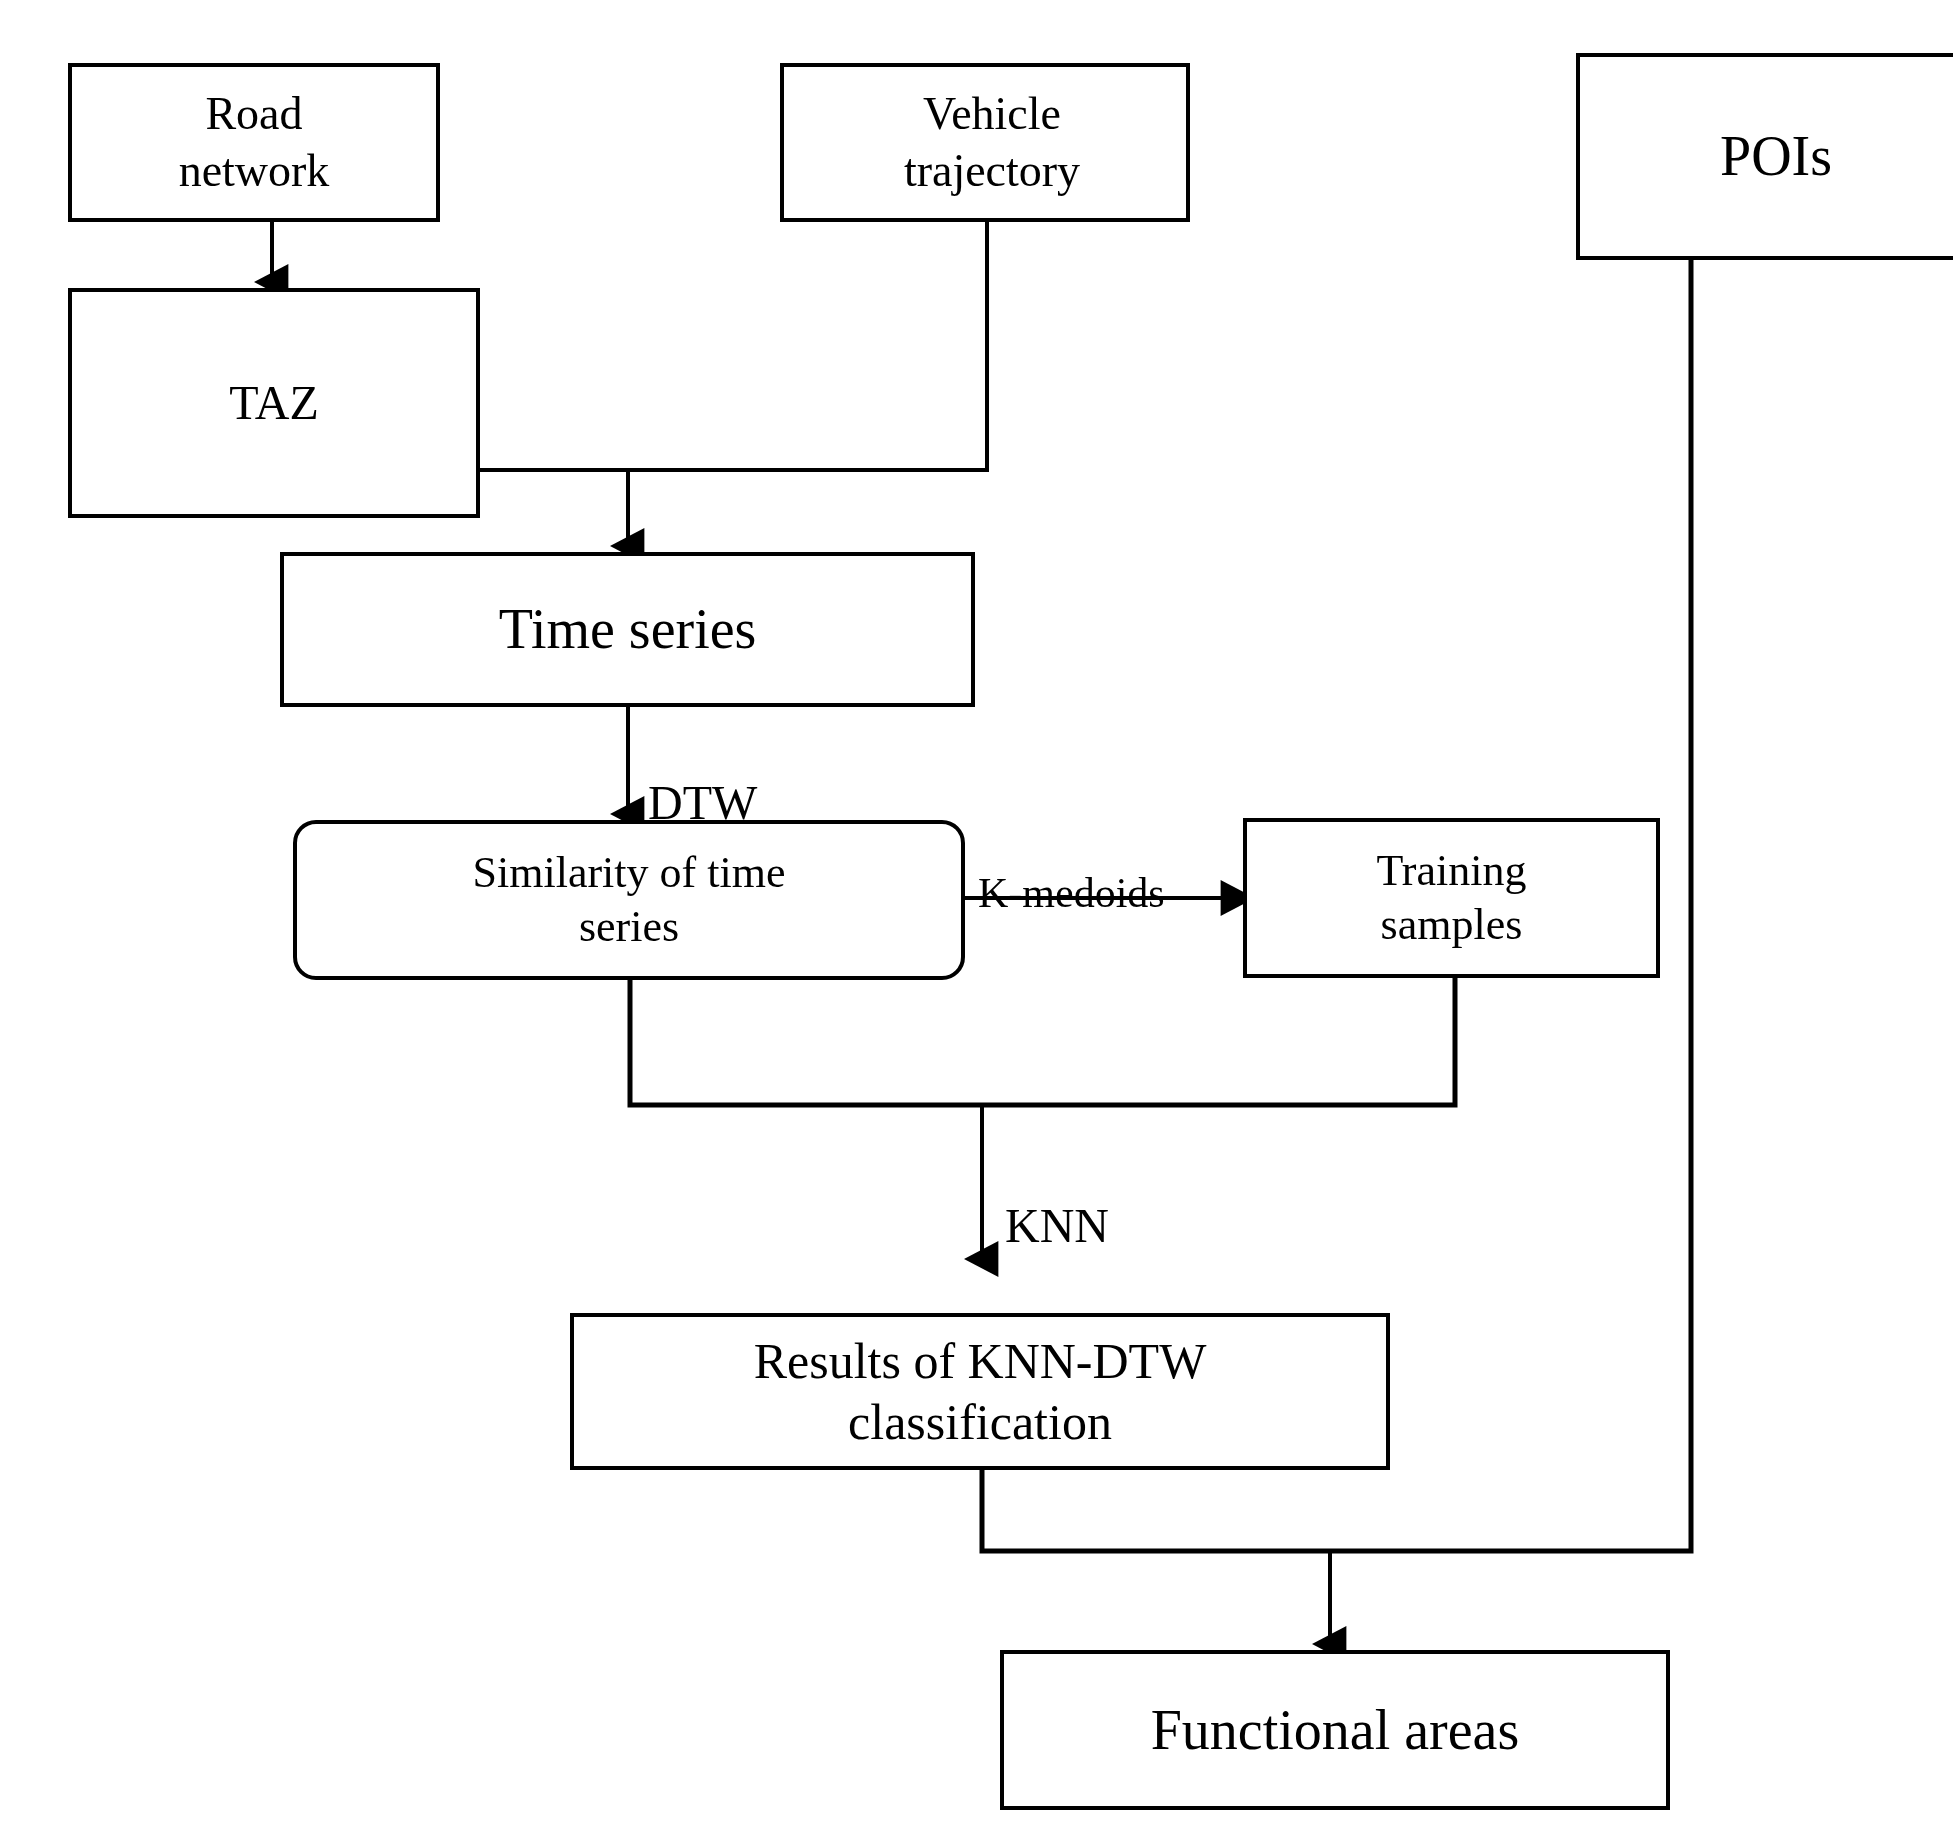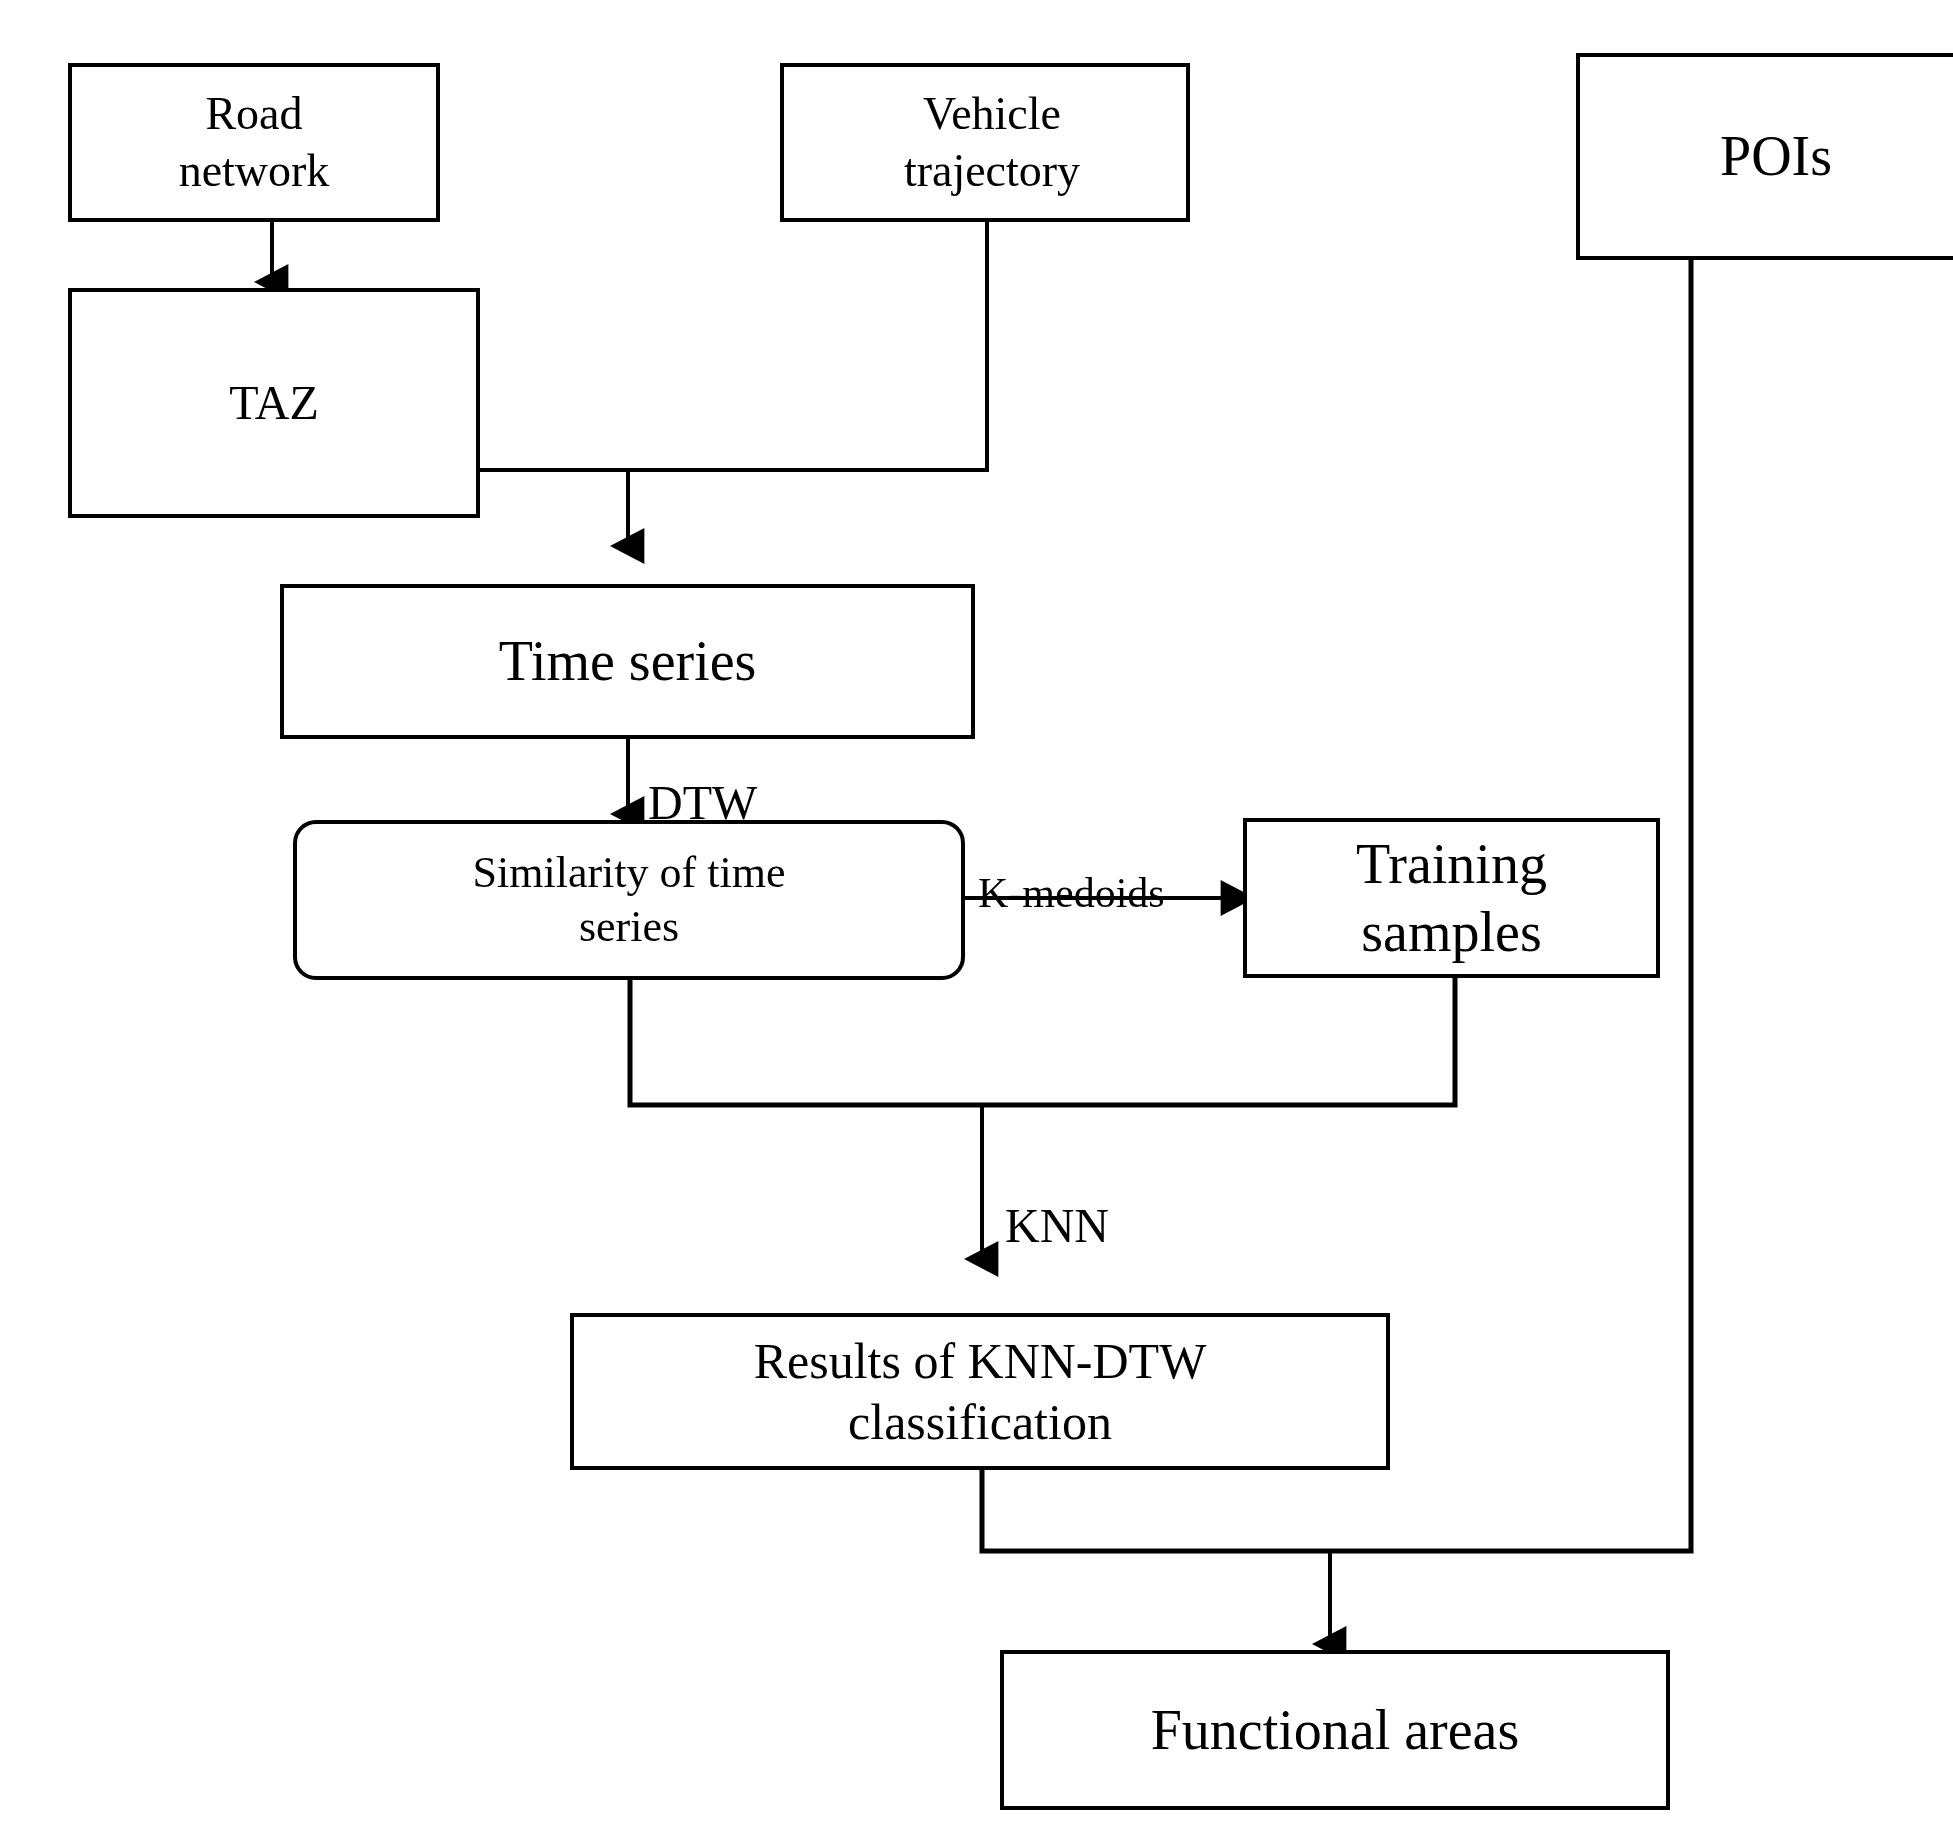--- a/index.html
+++ b/index.html
@@ -48,23 +48,23 @@
     background: transparent;
     white-space: nowrap;
     line-height: 1;
     margin-top: 44px;
   }
   
   #node-road-network { left: 68px;   top: 63px;   width: 372px; height: 159px; font-size: 46px; }
   #node-taz         { left: 68px;   top: 288px;  width: 412px; height: 230px; font-size: 48px; }
   #node-vehicle     { left: 780px;  top: 63px;   width: 410px; height: 159px; font-size: 46px; padding-left: 24px; }
   #node-pois        { left: 1576px; top: 53px;   width: 400px; height: 207px; font-size: 56px; }
-  #node-timeseries  { left: 280px;  top: 584px;  width: 695px; height: 155px; font-size: 56px; }
+  #node-timeseries  { left: 280px;  top: 552px;  width: 695px; height: 155px; font-size: 56px; }
   #node-similarity  { left: 293px;  top: 820px;  width: 672px; height: 160px; font-size: 44px; border-radius: 23px; }
-  #node-training    { left: 1243px; top: 818px;  width: 417px; height: 160px; font-size: 56px; }
+  #node-training    { left: 1243px; top: 818px;  width: 417px; height: 160px; font-size: 44px; }
   #node-results     { left: 570px;  top: 1265px; width: 820px; height: 157px; font-size: 50px; margin-top: 48px; }
   #node-functional  { left: 1000px; top: 1650px; width: 670px; height: 160px; font-size: 56px; }
 
   
   #label-dtw       { left: 648px;  top: 735px;  font-size: 48px; }
   #label-kmedoids  { left: 978px;  top: 828px;  font-size: 42px; }
   #label-knn       { left: 1005px; top: 1158px; font-size: 48px; }
 </style>
 </head>
 <body>

